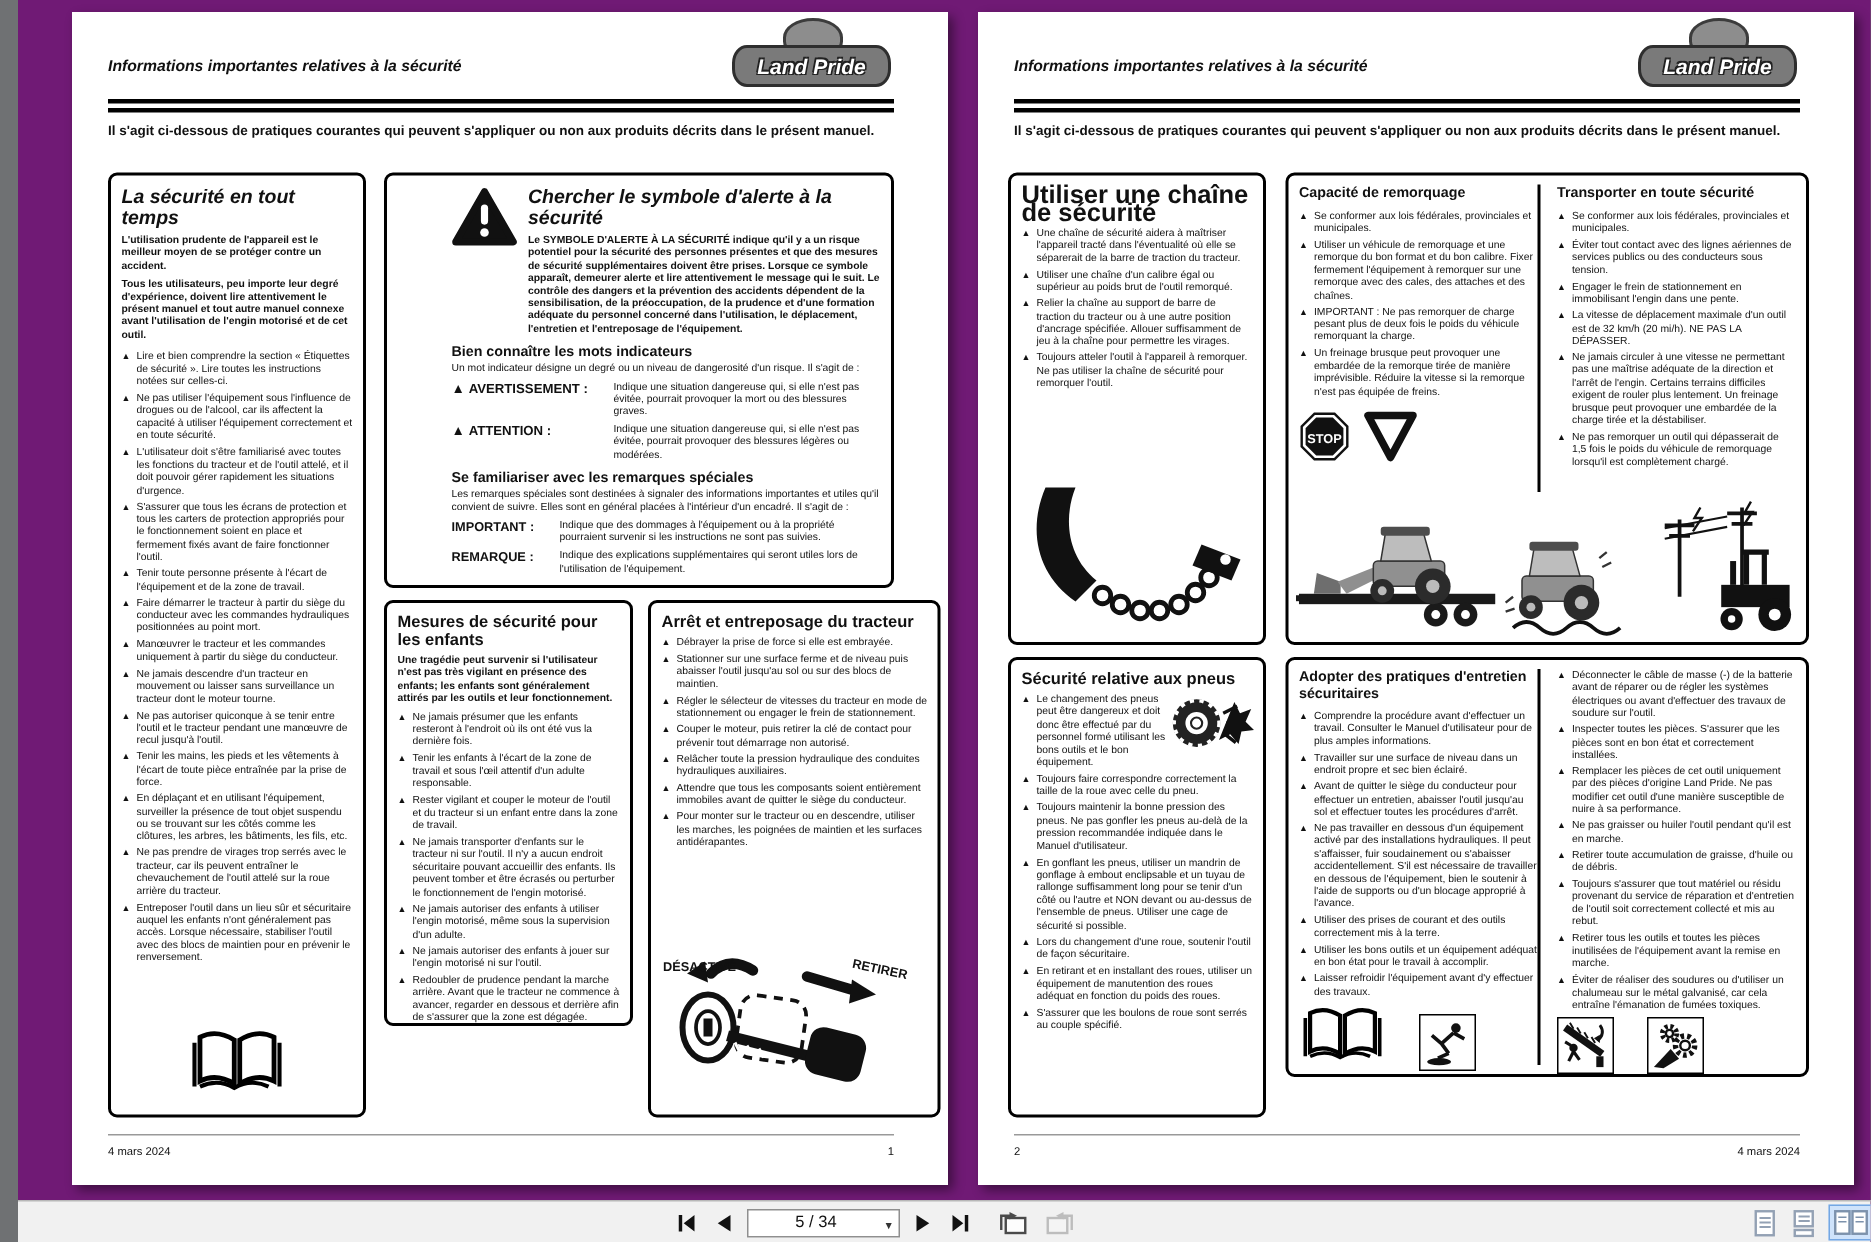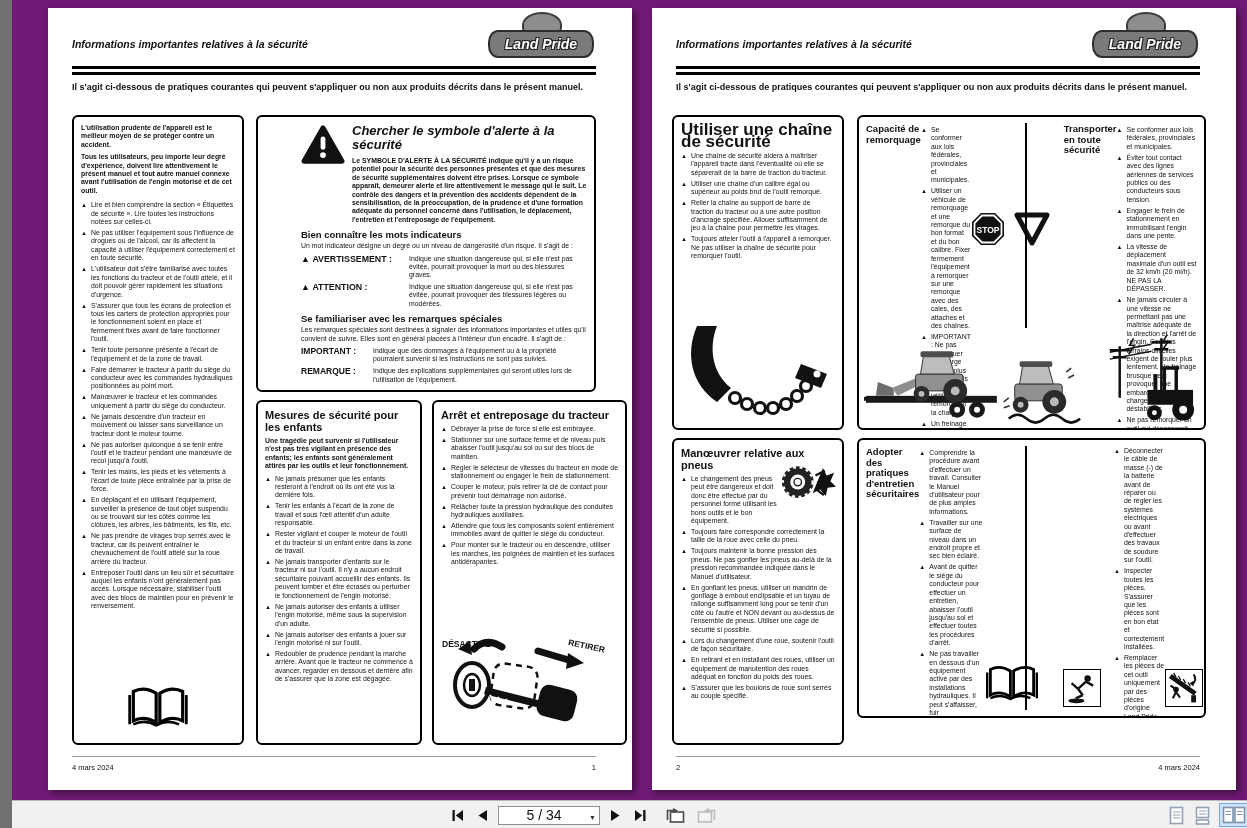--- a/index.html
+++ b/index.html
@@ -39,41 +39,41 @@
   .noteterm{flex:0 0 72px;text-align:left;padding-right:4px;font-weight:bold;font-size:8.5px;line-height:9px;}
   .notedesc{flex:1;}
   .symb-head{display:flex;gap:7px;margin-bottom:3px;}
   .symb-body{font-weight:bold;}
 
   .foot-rule{position:absolute;left:24px;width:524px;top:748px;border-top:1px solid #999;}
   .foot-txt{position:absolute;top:755px;font-size:7.5px;}
   .fl{left:24px;} .fr{right:36px;}
 
   .cols2{display:flex;gap:13px;height:100%;}
-  .col{flex:1;display:flex;}
+  .col{flex:1;display:flex;flex-direction:column;}
   .vdiv{position:absolute;background:#000;width:1.5px;}
   .illus-strip{position:absolute;left:5px;right:5px;bottom:4px;height:92px;}
   .signs{display:flex;gap:8px;align-items:center;margin-top:5px;}
   .iconrow{display:flex;gap:22px;align-items:flex-end;margin-top:auto;padding-bottom:2px;}
   .hazbox{border:1.5px solid #000;width:38px;height:38px;display:flex;align-items:center;justify-content:center;background:#fff;}
   .bookwrap{display:flex;justify-content:center;margin-top:auto;padding:4px 0 6px;}
   .keyfig{position:absolute;left:6px;right:6px;bottom:8px;height:118px;}
   .keylbl{position:absolute;font-size:8.5px;font-weight:bold;}
   .lbl-off{left:2px;top:22px;}
   .lbl-rem{right:14px;top:24px;transform:rotate(12deg);}
   .tirefig{position:absolute;right:6px;top:22px;}
   .pneus .blist li:first-child{padding-right:58px;}
 
   .toolbar{position:absolute;left:0;right:0;bottom:0;height:28px;background:#f1f1f1;
            border-top:1px solid #b8b8b8;}
   .navgrp{position:absolute;left:436px;top:0;height:28px;display:flex;align-items:center;gap:7px;}
   .tbtn{display:flex;align-items:center;justify-content:center;width:18px;height:20px;cursor:default;}
   .pagebox{width:102px;height:19px;background:#fff;border:1px solid #8f8f8f;display:flex;
            align-items:center;position:relative;}
-  .pagebox .ptxt{flex:1;text-align:center;font-size:14px;color:#111;padding-right:10px;}
+  .pagebox .ptxt{flex:1;text-align:center;font-size:11px;color:#111;padding-right:10px;}
   .pagebox .caret{position:absolute;right:3px;top:7px;font-size:7px;color:#333;}
   .histgrp{display:flex;gap:8px;margin-left:8px;}
   .laygrp{position:absolute;right:10px;top:0;height:28px;display:flex;align-items:center;gap:7px;}
   .laybtn{display:flex;align-items:center;justify-content:center;padding:2px;}
   .laybtn.sel{background:#cfe3fb;border:1px solid #74a7e3;}
 </style>
 </head>
 <body>
 
 <div class="screen">
@@ -83,20 +83,21 @@
     <div class="logo">
       <div class="blob"></div>
       <div class="banner">
           <span>Land Pride</span>
         </div>
     </div>
     <div class="rule"></div>
     <div class="intro">Il s'agit ci-dessous de pratiques courantes qui peuvent s'appliquer ou non aux produits décrits dans le présent manuel.</div>
 
     <div class="box" style="left:24px;top:107px;width:172px;height:630px;display:flex;flex-direction:column;">
+      <div class="t-lg">La sécurité en tout temps</div>
       <div class="bd lead">L'utilisation prudente de l'appareil est le meilleur moyen de se protéger contre un accident.</div>
       <div class="bd lead">Tous les utilisateurs, peu importe leur degré d'expérience, doivent lire attentivement le présent manuel et tout autre manuel connexe avant l'utilisation de l'engin motorisé et de cet outil.</div>
       <ul class="blist">
           <li>Lire et bien comprendre la section « Étiquettes de sécurité ». Lire toutes les instructions notées sur celles-ci.</li>
           <li>Ne pas utiliser l'équipement sous l'influence de drogues ou de l'alcool, car ils affectent la capacité à utiliser l'équipement correctement et en toute sécurité.</li>
           <li>L'utilisateur doit s'être familiarisé avec toutes les fonctions du tracteur et de l'outil attelé, et il doit pouvoir gérer rapidement les situations d'urgence.</li>
           <li>S'assurer que tous les écrans de protection et tous les carters de protection appropriés pour le fonctionnement soient en place et fermement fixés avant de faire fonctionner l'outil.</li>
           <li>Tenir toute personne présente à l'écart de l'équipement et de la zone de travail.</li>
           <li>Faire démarrer le tracteur à partir du siège du conducteur avec les commandes hydrauliques positionnées au point mort.</li>
           <li>Manœuvrer le tracteur et les commandes uniquement à partir du siège du conducteur.</li>
@@ -151,21 +152,21 @@
           <span class="noteterm">IMPORTANT :</span>
           <span class="notedesc">Indique que des dommages à l'équipement ou à la propriété pourraient survenir si les instructions ne sont pas suivies.</span>
         </div>
           <div class="noterow">
           <span class="noteterm">REMARQUE :</span>
           <span class="notedesc">Indique des explications supplémentaires qui seront utiles lors de l'utilisation de l'équipement.</span>
         </div>
         </div>
     </div>
 
-    <div class="box" style="left:208px;top:392px;width:166px;height:345px;">
+    <div class="box" style="left:208px;top:392px;width:166px;height:284px;">
       <div class="t-md" style="font-size:11px;line-height:12px;">Mesures de sécurité pour les enfants</div>
       <div class="bd lead">Une tragédie peut survenir si l'utilisateur n'est pas très vigilant en présence des enfants; les enfants sont généralement attirés par les outils et leur fonctionnement.</div>
       <ul class="blist">
           <li>Ne jamais présumer que les enfants resteront à l'endroit où ils ont été vus la dernière fois.</li>
           <li>Tenir les enfants à l'écart de la zone de travail et sous l'œil attentif d'un adulte responsable.</li>
           <li>Rester vigilant et couper le moteur de l'outil et du tracteur si un enfant entre dans la zone de travail.</li>
           <li>Ne jamais transporter d'enfants sur le tracteur ni sur l'outil. Il n'y a aucun endroit sécuritaire pouvant accueillir des enfants. Ils peuvent tomber et être écrasés ou perturber le fonctionnement de l'engin motorisé.</li>
           <li>Ne jamais autoriser des enfants à utiliser l'engin motorisé, même sous la supervision d'un adulte.</li>
           <li>Ne jamais autoriser des enfants à jouer sur l'engin motorisé ni sur l'outil.</li>
           <li>Redoubler de prudence pendant la marche arrière. Avant que le tracteur ne commence à avancer, regarder en dessous et derrière afin de s'assurer que la zone est dégagée.</li>
@@ -321,21 +322,21 @@
           <rect x="292" y="42" width="4" height="16" fill="#111"></rect>
           <circle cx="322" cy="78" r="11" fill="#111"></circle>
             <circle cx="322" cy="78" r="4" fill="#fff"></circle>
           <circle cx="293" cy="81" r="7.5" fill="#111"></circle>
             <circle cx="293" cy="81" r="2.5" fill="#fff"></circle>
         </svg>
       </div>
     </div>
 
     <div class="box pneus" style="left:20px;top:430px;width:172px;height:307px;">
-      <div class="t-md" style="font-size:11px;line-height:12px;">Manœuvrer relative aux pneus</div>
+      <div class="t-md" style="font-size:11px;line-height:12px;">Sécurité relative aux pneus</div>
       <div class="tirefig">
         <svg width="56" height="42" viewBox="0 0 60 44">
           <circle cx="19" cy="21" r="17" fill="#222"></circle>
           <circle cx="19" cy="21" r="16" fill="none" stroke="#fff" stroke-width="2.5" stroke-dasharray="3 4"></circle>
           <circle cx="19" cy="21" r="8" fill="#fff"></circle>
             <circle cx="19" cy="21" r="4" fill="none" stroke="#222" stroke-width="1.5"></circle>
           <path d="M38 14 l10 -5 M40 21 l12 1 M38 28 l9 7" stroke="#111" stroke-width="2.4"></path>
           <path d="M46 6 l4 8 8 -3 -4 9 6 6 -9 1 -2 9 -6 -7 -8 4 4 -10 z" fill="#111"></path>
         </svg>
       </div>

